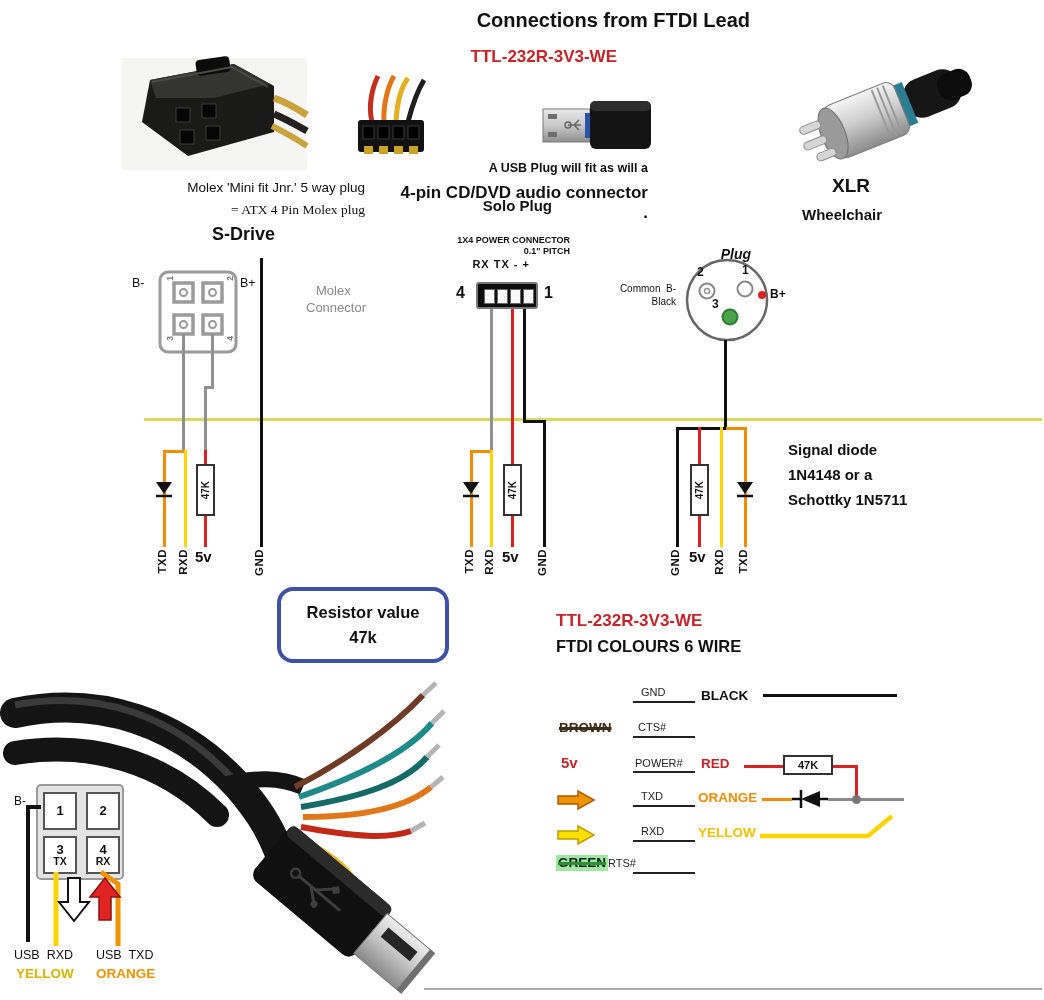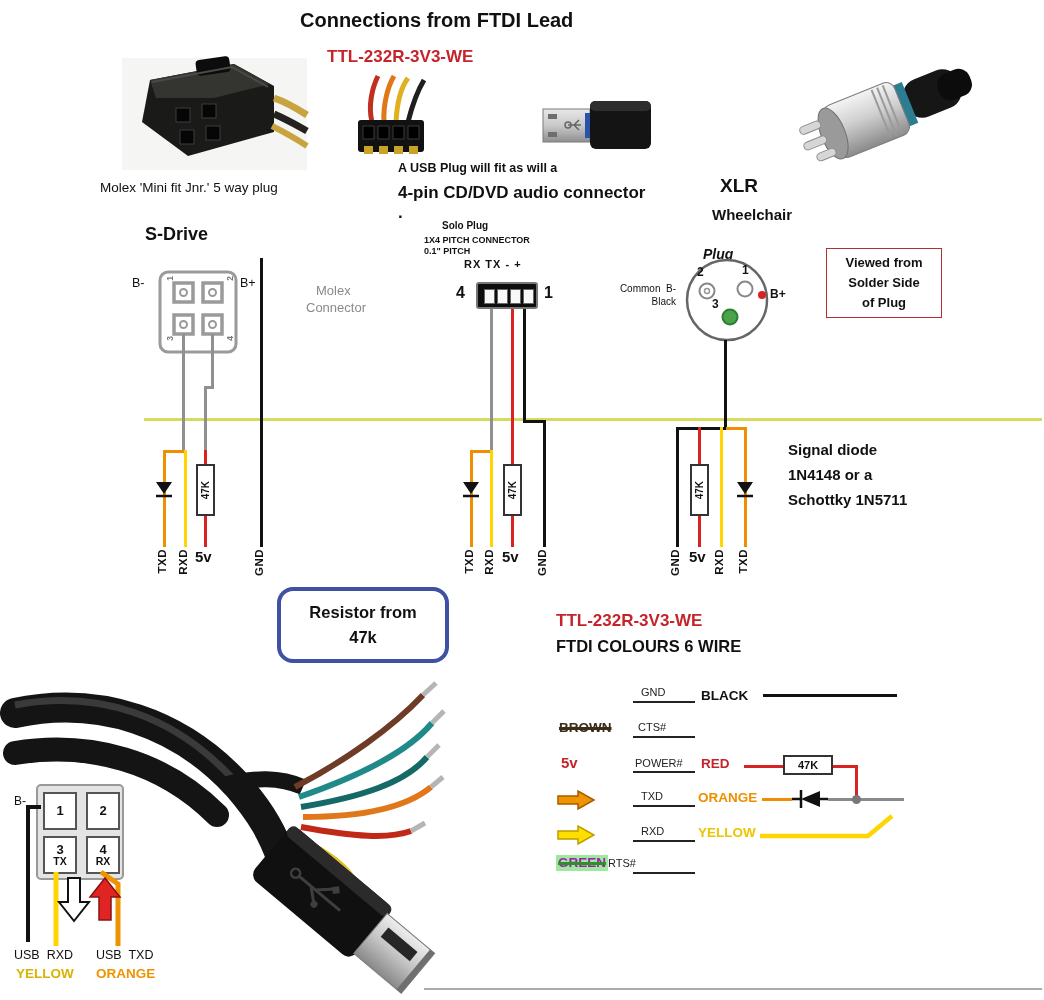--- a/index.html
+++ b/index.html
@@ -1,19 +1,19 @@
 <!DOCTYPE html>
 <html><head>
 <meta charset="utf-8">
 <style>
   html,body{margin:0;padding:0;background:#fff;}
   #canvas{position:relative;width:1044px;height:1000px;background:#fff;overflow:hidden;
           font-family:"Liberation Sans",sans-serif;color:#111;}
   .lbl{position:absolute;line-height:1.2;}
-  .c{text-align:left;}
+  .c{text-align:right;}
   .b{font-weight:bold;}
   .red{color:#c5242b;}
   .gray{color:#8a8a8a;}
   .serif{font-family:"Liberation Serif",serif;}
   .ws{white-space:pre;text-align:right;}
   .wire{position:absolute;}
   .vt{position:absolute;writing-mode:vertical-rl;transform:rotate(180deg);
       font-weight:bold;font-size:11.5px;line-height:1;letter-spacing:.5px;}
   .vtnum{position:absolute;writing-mode:vertical-rl;transform:rotate(180deg);
       font-weight:bold;font-size:8.5px;color:#777;line-height:1;}
@@ -52,20 +52,21 @@
     <rect x="54" y="50" width="14" height="14" fill="#060606" stroke="#3c3c3c"></rect>
     <rect x="80" y="46" width="14" height="14" fill="#060606" stroke="#3c3c3c"></rect>
     <rect x="58" y="72" width="14" height="14" fill="#060606" stroke="#3c3c3c"></rect>
     <rect x="84" y="68" width="14" height="14" fill="#060606" stroke="#3c3c3c"></rect>
     <path d="M152,40 C164,44 174,50 185,57" stroke="#c8a33e" stroke-width="7" fill="none"></path>
     <path d="M152,56 C166,62 176,68 185,73" stroke="#23221f" stroke-width="7" fill="none"></path>
     <path d="M150,68 C166,76 176,82 185,88" stroke="#c8a33e" stroke-width="6" fill="none"></path>
     <polyline points="30,24 110,9 146,29" stroke="#4a4a46" stroke-width="2" fill="none"></polyline>
   </svg>
   <div class="lbl c" style="left:100px;top:180px;width:265px;font-size:13.5px;">Molex 'Mini fit Jnr.' 5 way plug</div>
+  <div class="lbl c serif" style="left:100px;top:202px;width:265px;font-size:13.5px;">= ATX 4 Pin Molex  plug</div>
   <div class="lbl c b" style="left:145px;top:224px;width:130px;font-size:18px;">S-Drive</div>
 
   <svg style="left:350px;top:76px;" width="88" height="88" viewBox="0 0 88 88">
     <path d="M22,46 C18,30 22,12 28,0" stroke="#c03020" stroke-width="5" fill="none"></path>
     <path d="M34,46 C33,28 38,10 44,0" stroke="#e07818" stroke-width="5" fill="none"></path>
     <path d="M46,46 C47,26 52,10 58,2" stroke="#e0b020" stroke-width="5" fill="none"></path>
     <path d="M58,46 C62,30 68,14 74,4" stroke="#1f1f1f" stroke-width="5" fill="none"></path>
     <rect x="8" y="44" width="66" height="32" rx="3" fill="#111"></rect>
     <rect x="13" y="50" width="11" height="13" fill="#000" stroke="#3a3a3a"></rect>
     <rect x="28" y="50" width="11" height="13" fill="#000" stroke="#3a3a3a"></rect>
@@ -164,22 +165,22 @@
     <line x1="4" y1="19" x2="20" y2="19" stroke="#111" stroke-width="2.5"></line>
   </svg>
   <div class="resv" style="left:196px;top:464px;">
     <span>47K</span>
   </div>
   <span class="vt" style="left:157px;top:549px;">TXD</span>
   <span class="vt" style="left:178px;top:549px;">RXD</span>
   <div class="lbl b" style="left:195px;top:548px;font-size:15px;">5v</div>
   <span class="vt" style="left:254px;top:549px;">GND</span>
 
-  <div class="lbl c b" style="left:442px;top:220px;width:110px;font-size:10px;">Solo Plug</div>
-  <div class="lbl c b" style="left:424px;top:235px;width:146px;font-size:9px;">1X4 PITCH CONNECTOR</div>
+  <div class="lbl c b" style="left:442px;top:197px;width:110px;font-size:15px;">Solo Plug</div>
+  <div class="lbl c b" style="left:424px;top:235px;width:146px;font-size:9px;">1X4 POWER CONNECTOR</div>
   <div class="lbl c b" style="left:424px;top:246px;width:146px;font-size:9px;">0.1" PITCH</div>
   <div class="lbl c b" style="left:464px;top:258px;width:66px;font-size:11px;letter-spacing:1px;">RX TX - +</div>
   <div class="lbl b" style="left:456px;top:283px;font-size:16px;">4</div>
   <div style="position:absolute;left:476px;top:282px;width:62px;height:27px;box-sizing:border-box;
               background:#0d0d0d;border:2px solid #777;border-radius:3px;">
     <div style="position:absolute;left:6px;top:5px;width:9px;height:13px;background:#f8f8f8;border:1px solid #666;"></div>
     <div style="position:absolute;left:19px;top:5px;width:9px;height:13px;background:#f8f8f8;border:1px solid #666;"></div>
     <div style="position:absolute;left:32px;top:5px;width:9px;height:13px;background:#f8f8f8;border:1px solid #666;"></div>
     <div style="position:absolute;left:45px;top:5px;width:9px;height:13px;background:#f8f8f8;border:1px solid #666;"></div>
   </div>
@@ -214,27 +215,20 @@
     <circle cx="65" cy="37" r="7.5" fill="#fff" stroke="#888" stroke-width="2"></circle>
     <circle cx="50" cy="65" r="7.5" fill="#4aa34a" stroke="#2e7d32" stroke-width="2"></circle>
     <circle cx="82" cy="43" r="4" fill="#d92323"></circle>
   </svg>
   <div class="lbl" style="left:612px;top:283px;width:64px;font-size:10px;text-align:right;"><span class="ws">Common  B-</span></div>
   <div class="lbl" style="left:612px;top:296px;width:64px;font-size:10px;text-align:right;">Black</div>
   <div class="lbl b" style="left:697px;top:265px;font-size:12px;">2</div>
   <div class="lbl b" style="left:742px;top:263px;font-size:12px;">1</div>
   <div class="lbl b" style="left:712px;top:297px;font-size:12px;">3</div>
   <div class="lbl b" style="left:770px;top:287px;font-size:12px;">B+</div>
-  <div style="position:absolute;left:826px;top:248px;width:116px;height:70px;box-sizing:border-box;
-              border:1.5px solid #b03030;background:#fff;text-align:center;font-weight:bold;
-              font-size:13px;line-height:20px;padding-top:4px;">
-    <div>Viewed from</div>
-    <div>Solder Side</div>
-    <div>of Plug</div>
-  </div>
 
   <div class="wire" style="left:724px;top:340px;width:3px;height:90px;background:#111;"></div>
   <div class="wire" style="left:676px;top:427px;width:51px;height:3px;background:#111;"></div>
   <div class="wire" style="left:726px;top:427px;width:21px;height:3px;background:#ef8e00;"></div>
   <div class="wire" style="left:676px;top:427px;width:3px;height:120px;background:#111;"></div>
   <div class="wire" style="left:698px;top:427px;width:3px;height:38px;background:#d92323;"></div>
   <div class="wire" style="left:698px;top:516px;width:3px;height:31px;background:#d92323;"></div>
   <div class="wire" style="left:720px;top:427px;width:3px;height:120px;background:#ffd400;"></div>
   <div class="wire" style="left:744px;top:427px;width:3px;height:120px;background:#ef8e00;"></div>
   <div class="resv" style="left:690px;top:464px;">
@@ -250,21 +244,21 @@
   <span class="vt" style="left:738px;top:549px;">TXD</span>
 
   <div class="lbl b" style="left:788px;top:441px;font-size:15px;">Signal diode</div>
   <div class="lbl b" style="left:788px;top:466px;font-size:15px;">1N4148 or a</div>
   <div class="lbl b" style="left:788px;top:491px;font-size:15px;">Schottky 1N5711</div>
 
   <div style="position:absolute;left:277px;top:587px;width:172px;height:76px;box-sizing:border-box;
               border:4px solid #3f51a3;border-radius:16px;background:#fff;display:flex;
               flex-direction:column;align-items:center;justify-content:center;
               font-weight:bold;font-size:16.5px;line-height:1.5;">
-    <div>Resistor from</div>
+    <div>Resistor value</div>
     <div>47k</div>
   </div>
 
   <div class="lbl b red" style="left:556px;top:611px;font-size:17px;">TTL-232R-3V3-WE</div>
   <div class="lbl b" style="left:556px;top:637px;font-size:16.5px;">FTDI COLOURS 6 WIRE</div>
 
   <span class="sig" style="left:641px;top:686px;">GND</span>
   <div class="uline" style="left:633px;top:701px;"></div>
   <div class="lbl b" style="left:701px;top:688px;font-size:13.5px;">BLACK</div>
   <div class="wire" style="left:763px;top:694px;width:134px;height:3px;background:#111;"></div>
@@ -303,21 +297,21 @@
   <svg style="left:556px;top:824px;" width="40" height="22" viewBox="0 0 40 22">
     <polygon points="2,7 22,7 22,2 38,11 22,20 22,15 2,15" fill="#ffdf00" stroke="#bb9d00" stroke-width="1.5"></polygon>
   </svg>
   <span class="sig" style="left:641px;top:825px;">RXD</span>
   <div class="uline" style="left:633px;top:840px;"></div>
   <div class="lbl b" style="left:698px;top:825px;font-size:13.5px;color:#ecc500;">YELLOW</div>
   <svg style="left:758px;top:810px;" width="140" height="32" viewBox="0 0 140 32">
     <polyline points="2,26 110,26 134,6" stroke="#ffd400" stroke-width="4.5" fill="none"></polyline>
   </svg>
 
-  <div class="lbl b greenhl" style="left:556px;top:855px;font-size:13.5px;color:#a21caf;">GREEN</div>
+  <div class="lbl b greenhl" style="left:556px;top:855px;font-size:13.5px;color:#0f172a;">GREEN</div>
   <span class="sig" style="left:608px;top:857px;">RTS#</span>
   <div class="uline" style="left:633px;top:872px;"></div>
 
   <svg style="left:15px;top:665px;" width="430" height="330" viewBox="0 0 430 330">
     <defs>
       <linearGradient id="gCab" x1="0" y1="0" x2="0" y2="1">
         <stop offset="0" stop-color="#ededed"></stop>
           <stop offset=".5" stop-color="#c4c4c4"></stop>
           <stop offset="1" stop-color="#888"></stop>
       </linearGradient>

